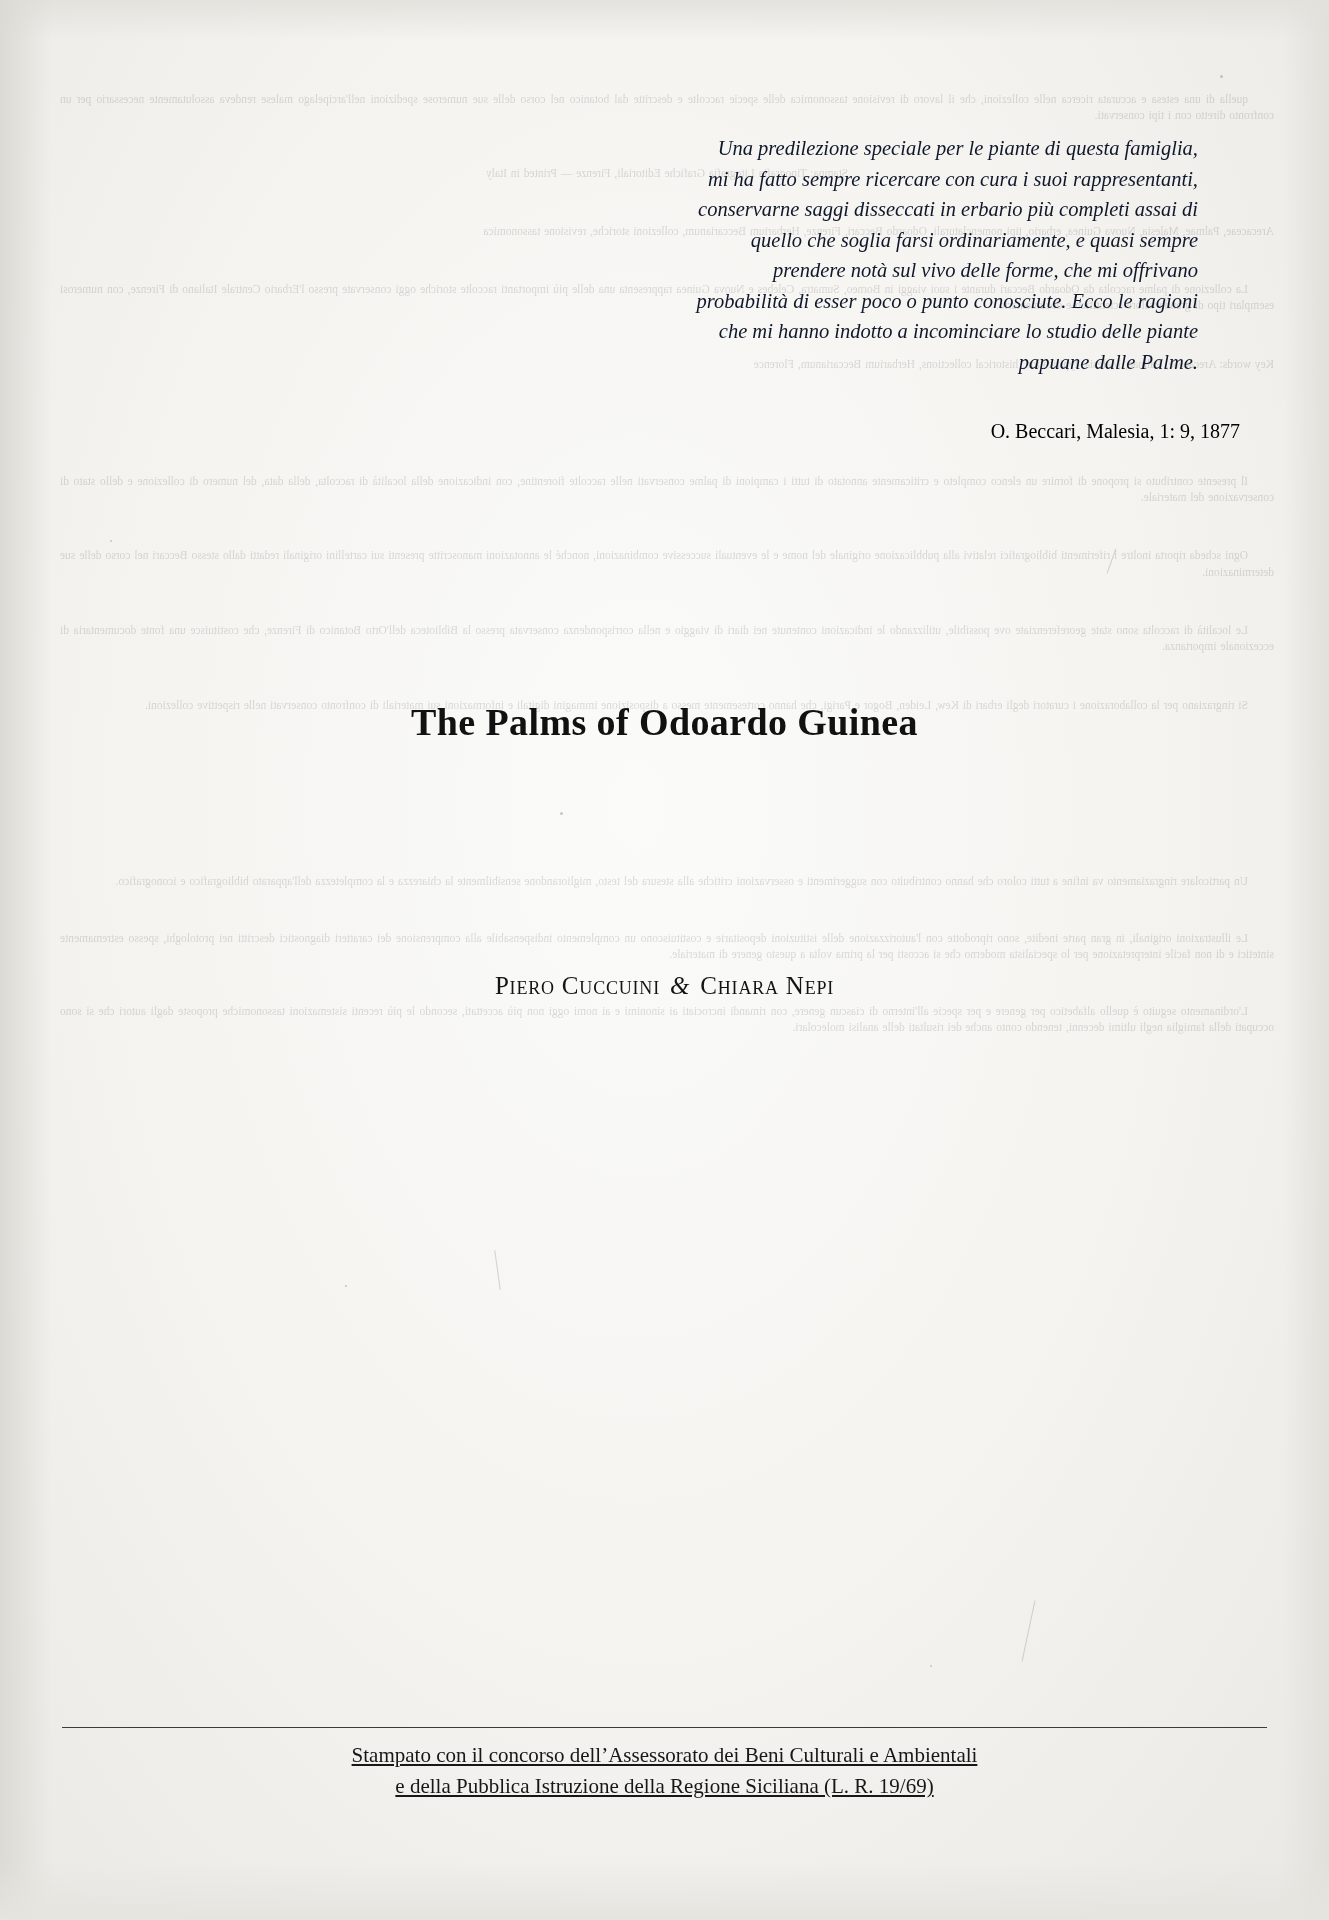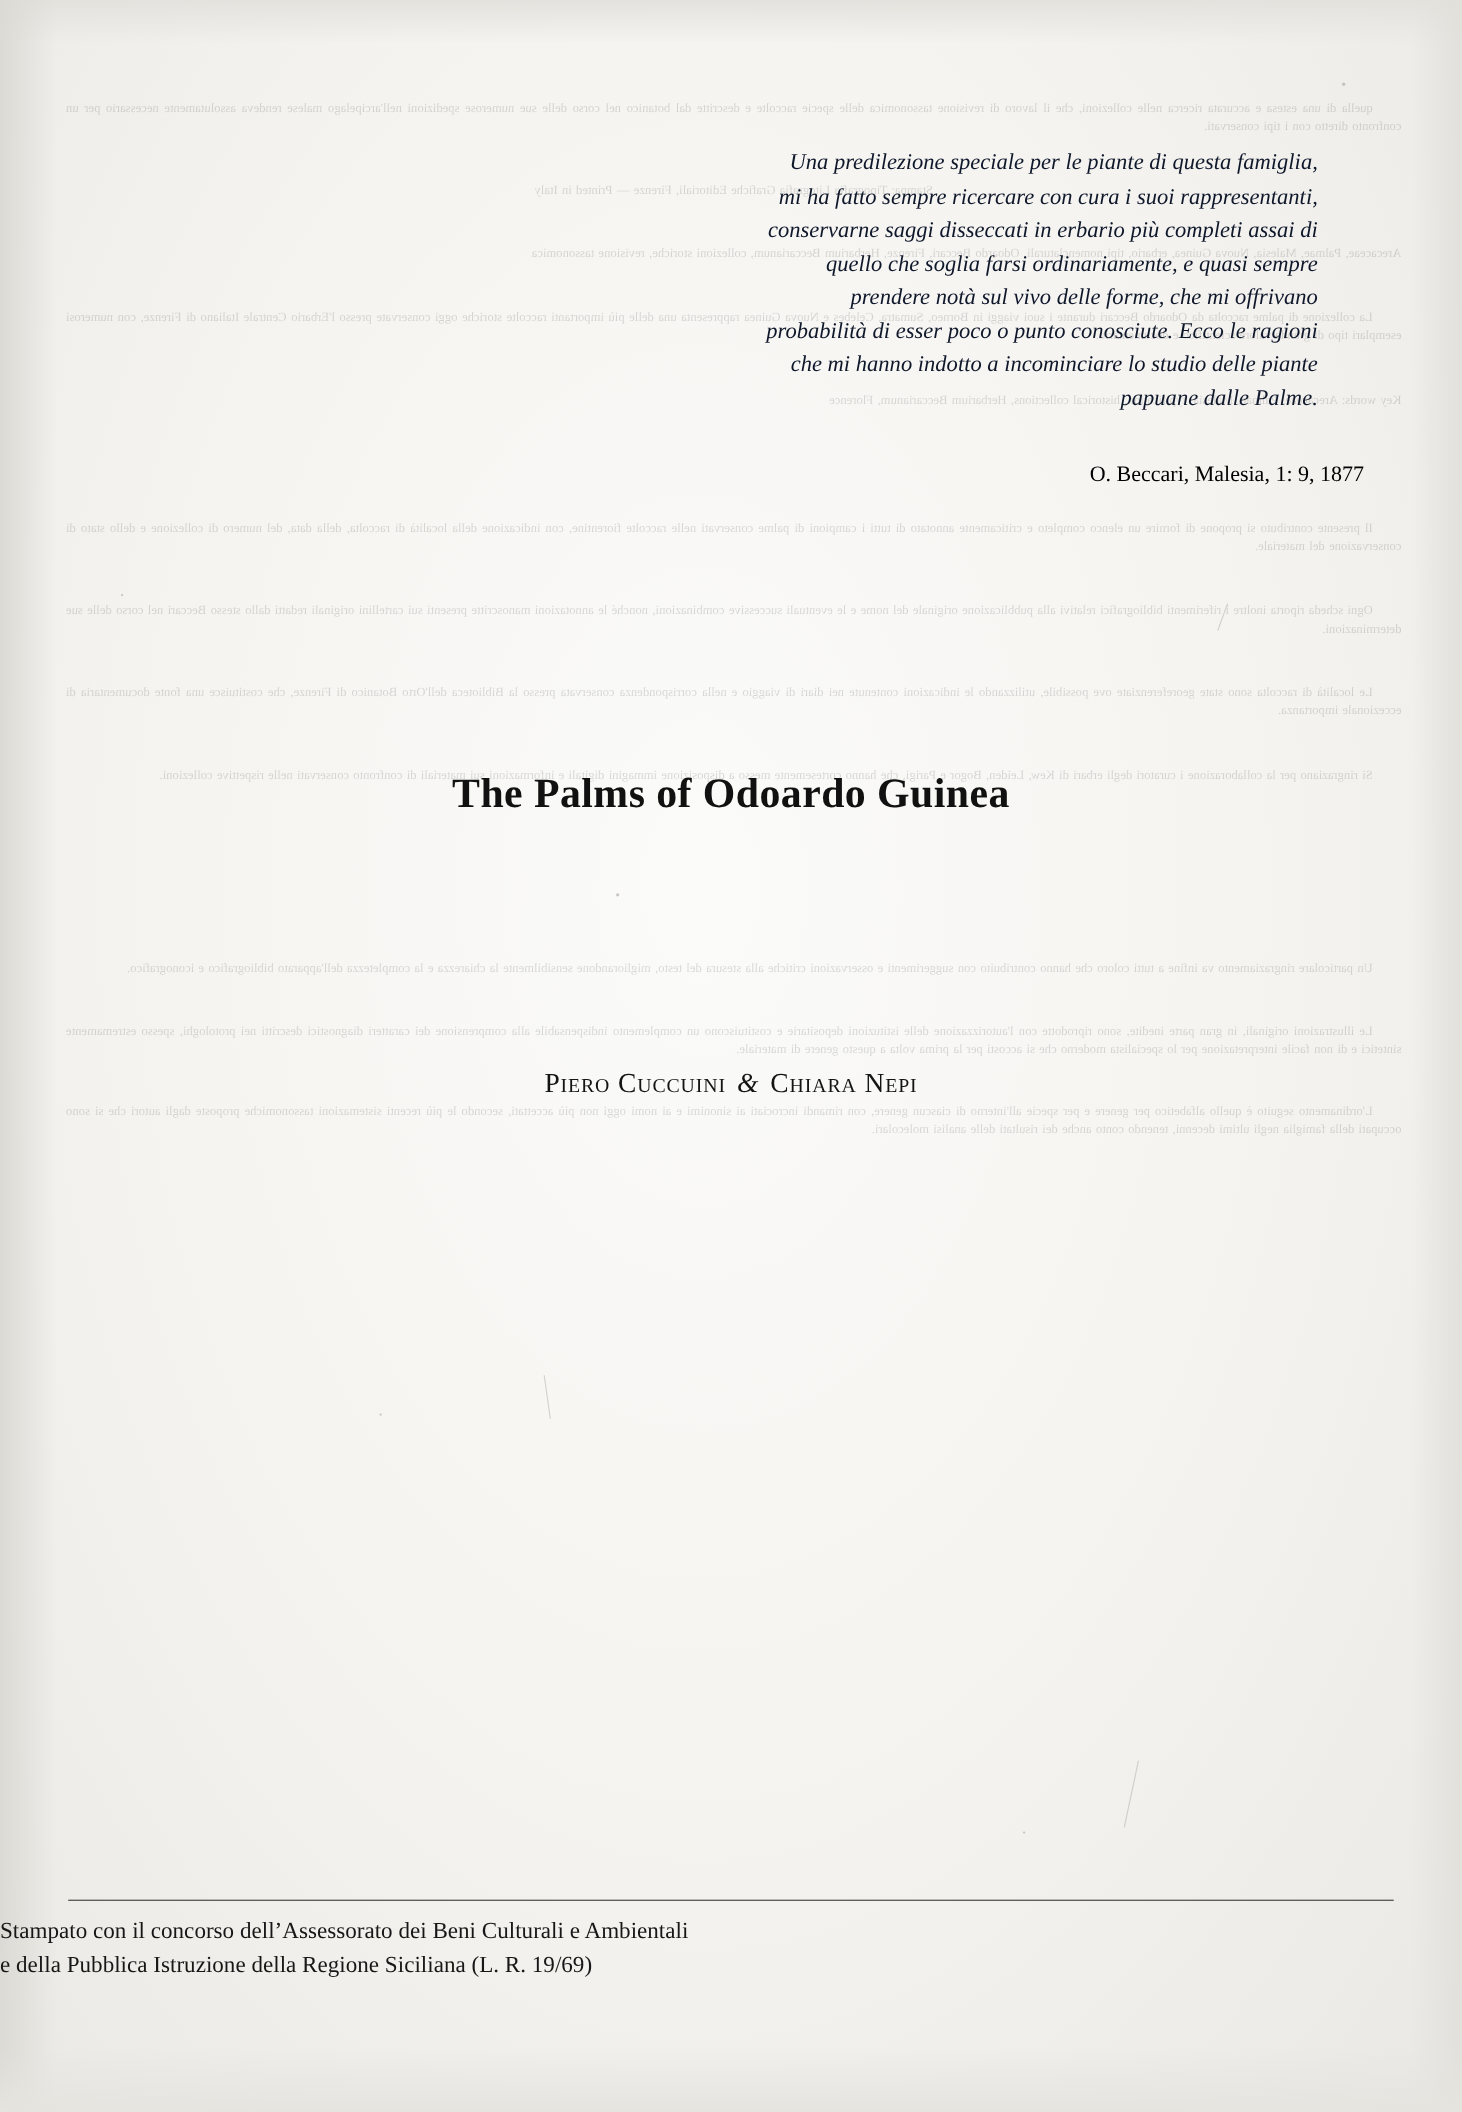--- a/index.html
+++ b/index.html
@@ -154,23 +154,25 @@
     top: 1727px;
     height: 1px;
     background: #3b3b3b;
   }
 
   .footer {
     position: absolute;
     left: 0;
     right: 0;
     top: 1740px;
+    text-align: center;
     font-size: 21px;
     line-height: 31px;
     color: #171717;
+    text-decoration: underline;
   }
 
   
   .speck {
     position: absolute;
     background: #8d8a84;
     border-radius: 50%;
     opacity: 0.45;
     z-index: 6;
     pointer-events: none;

